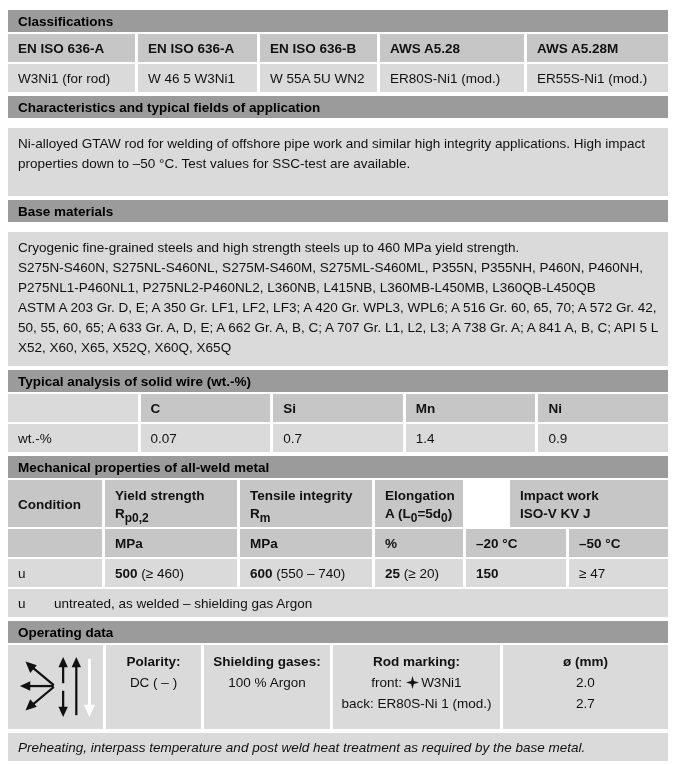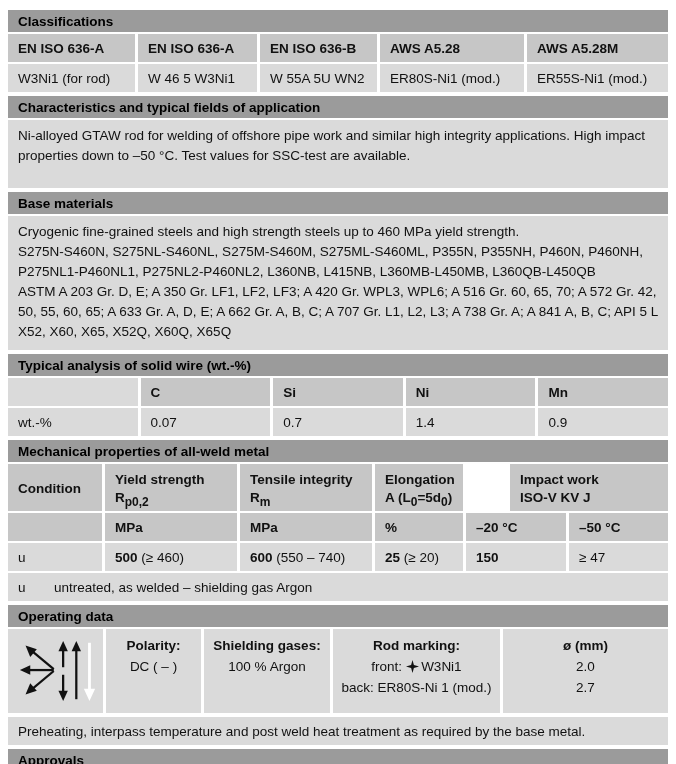--- a/index.html
+++ b/index.html
@@ -18,36 +18,36 @@
   .bar.first{margin-top:0;}
   .grid{display:grid;gap:2px 3px;margin-top:2px;}
   .cls{grid-template-columns:127px 119px 117px 144px 1fr;text-align:right;}
   .ana{grid-template-columns:repeat(5,1fr);}
   .mech{grid-template-columns:94px 132px 132px 88px 100px 1fr;}
   .ops{grid-template-columns:95px 95px 126px 167px 1fr;}
   .hcell{background:#c6c6c6;font-weight:bold;}
   .cell{background:#dadada;}
   .hcell,.cell{min-height:26px;display:flex;align-items:center;padding:1px 6px 1px 10px;}
   .empty-lite{background:#dadada;}
-  .block{background:#dadada;margin-top:2px;padding:6px 10px 8px 10px;line-height:20px;}
+  .block{background:#dadada;margin-top:10px;padding:6px 10px 8px 10px;line-height:20px;}
   .block p{margin:0;}
   .char-block{min-height:40px;padding-bottom:22px;}
   .mh{align-items:flex-start;flex-direction:column;justify-content:center;
       padding-top:4px;line-height:18px;min-height:42px;display:flex;}
   .mh .l2{font-weight:bold;}
   sub{font-size:12px;line-height:0;}
   .impact-span{grid-column:5/7;margin-left:44px;}
   .note-row{grid-column:1/7;display:flex;align-items:center;gap:0;}
   .note-sym{width:36px;flex:none;}
   .b{font-weight:bold;}
   .opcell{flex-direction:column;justify-content:flex-start;align-items:center;
           padding:6px 4px 4px 4px;min-height:72px;text-align:center;line-height:21px;}
   .opcell .oplabel{font-weight:bold;}
   .icon-cell{justify-content:center;align-items:center;display:flex;min-height:82px;}
-  .fullrow{margin-top:4px;}
+  .fullrow{margin-top:4px;font-style:italic;}
   .cross-icon{display:inline-block;vertical-align:-2px;margin:0 2px 0 4px;}
 </style>
 </head>
 <body>
 
 <div class="page">
 
   <div class="bar first">
     <span>Classifications</span>
   </div>
@@ -105,24 +105,24 @@
   </div>
   <div class="grid ana">
     <div class="cell empty-lite"></div>
     <div class="hcell">
         <span>C</span>
       </div>
     <div class="hcell">
         <span>Si</span>
       </div>
     <div class="hcell">
+        <span>Mn</span>
+      </div>
+    <div class="hcell">
         <span>Ni</span>
-      </div>
-    <div class="hcell">
-        <span>Mn</span>
       </div>
     <div class="cell">
         <span>wt.-%</span>
       </div>
     <div class="cell">
         <span>0.07</span>
       </div>
     <div class="cell">
         <span>0.7</span>
       </div>

